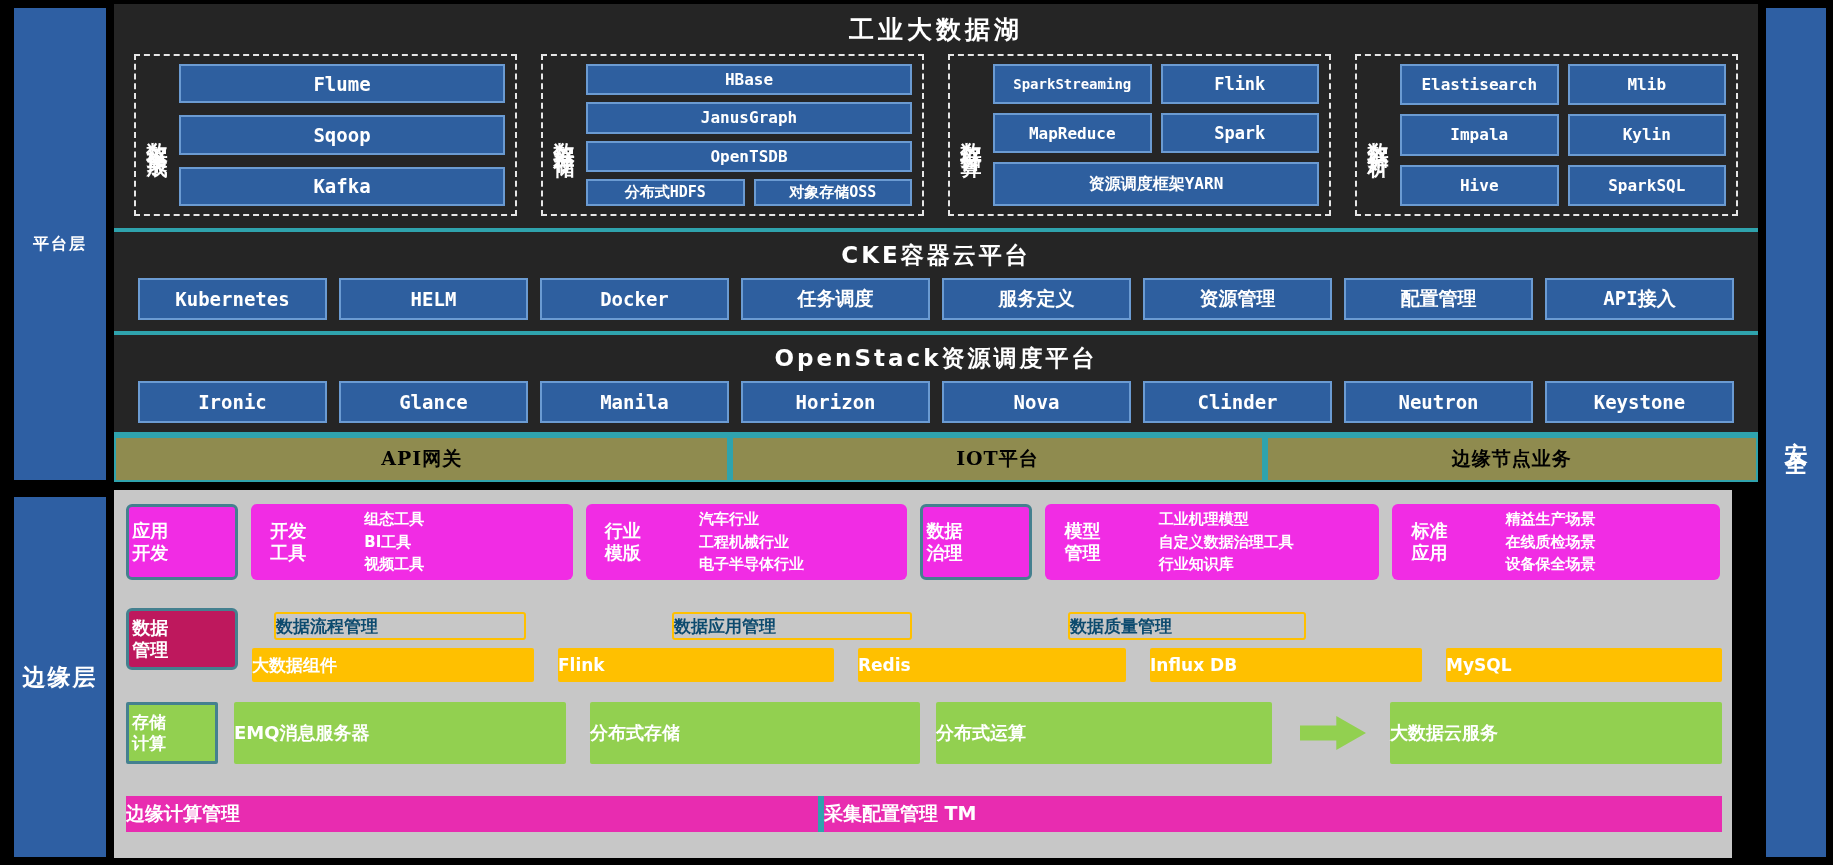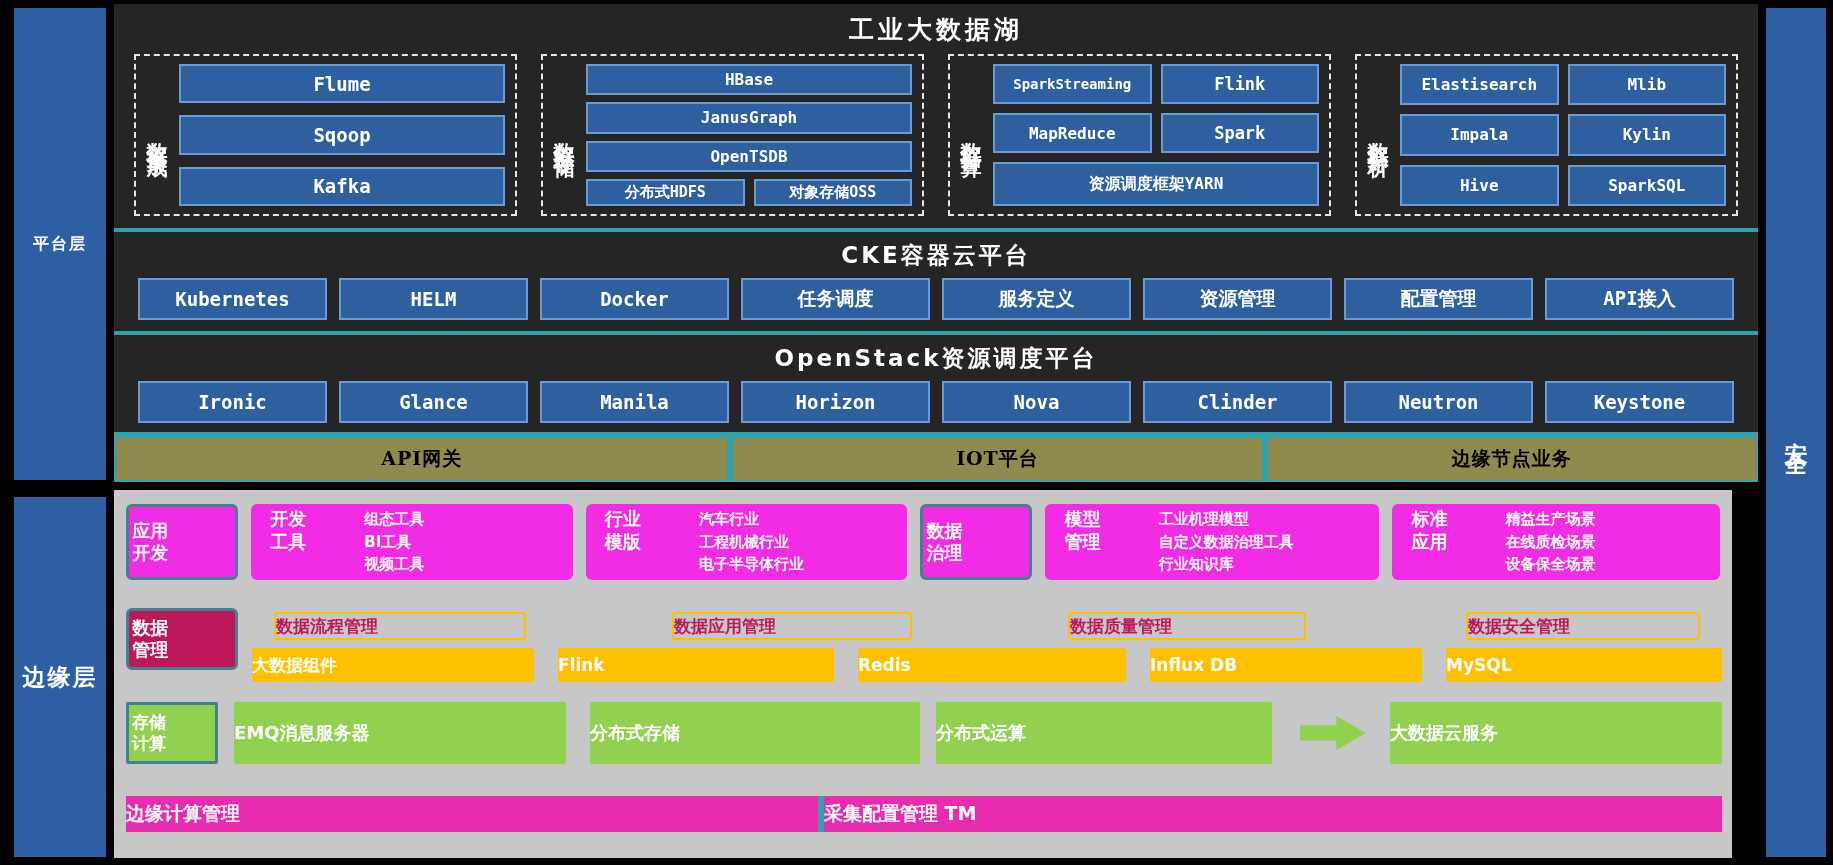--- a/index.html
+++ b/index.html
@@ -34,25 +34,25 @@
   #gateway-row{margin-top:4px;flex:1;display:flex;gap:6px;padding:2px}
   .olive{background:#8f8b4f;color:#000;font-weight:bold;font-size:19px;display:flex;align-items:center;justify-content:center;font-family:"DejaVu Serif",serif;letter-spacing:1px}
 
   
   #main-bottom{position:absolute;left:114px;top:490px;width:1618px;height:368px;background:#c7c7c7}
   .abs{position:absolute}
   .center{display:flex;align-items:center;justify-content:flex-start}
   .mag{background:#f12ce4;color:#fff;font-weight:bold;border-radius:6px}
   .teal-border{border:3px solid #44808f}
   .wrap2{width:2.35em;word-break:break-all;line-height:1.25;text-align:center;font-size:18px}
-  .mag-group{display:flex;gap:55px;padding:4px 4px 4px 16px}
+  .mag-group{display:flex;align-items:center;gap:55px;padding:4px 4px 4px 16px}
   .glines{font-size:15px;line-height:1.5;font-weight:bold;text-align:left}
   .orange-fill{background:#ffc000;color:#fff;font-weight:bold;font-size:17px;border-radius:2px}
   .orange-label{background:#be185d;color:#fff;font-weight:bold;border-radius:6px}
-  .outline{border:2px solid #ffc000;color:#be185d;font-weight:bold;font-size:17px;border-radius:3px}
+  .outline{border:2px solid #ffc000;color:#0c4a6e;font-weight:bold;font-size:17px;border-radius:3px}
   .green{background:#92d050;color:#fff;font-weight:bold;font-size:18px;border-radius:2px}
   .pink{background:#e82cb0;color:#fff;font-weight:bold;font-size:19px}
   .underlay{background:#2fa3ad}
   .arrow-shape{background:#92d050;clip-path:polygon(0 28%,55% 28%,55% 0,100% 50%,55% 100%,55% 72%,0 72%)}
 </style>
 </head>
 <body>
 
 <div id="root">
 
@@ -208,21 +208,20 @@
         </div>
       </div>
     </div>
 
     <div class="abs orange-label teal-border center" style="left:12px;top:118px;width:112px;height:62px">
       <div class="wrap2">数据管理</div>
     </div>
     <div class="abs outline center" style="left:160px;top:122px;width:252px;height:28px">数据流程管理</div>
     <div class="abs outline center" style="left:558px;top:122px;width:240px;height:28px">数据应用管理</div>
     <div class="abs outline center" style="left:954px;top:122px;width:238px;height:28px">数据质量管理</div>
-    <div class="abs outline center" style="left:1352px;top:122px;width:234px;height:28px">数据安全管理</div>
 
     <div class="abs orange-fill center" style="left:138px;top:158px;width:282px;height:34px">大数据组件</div>
     <div class="abs orange-fill center" style="left:444px;top:158px;width:276px;height:34px">Flink</div>
     <div class="abs orange-fill center" style="left:744px;top:158px;width:268px;height:34px">Redis</div>
     <div class="abs orange-fill center" style="left:1036px;top:158px;width:272px;height:34px">Influx DB</div>
     <div class="abs orange-fill center" style="left:1332px;top:158px;width:276px;height:34px">MySQL</div>
 
     <div class="abs green teal-border center" style="left:12px;top:212px;width:92px;height:62px">
       <div class="wrap2" style="font-size:17px">存储计算</div>
     </div>

